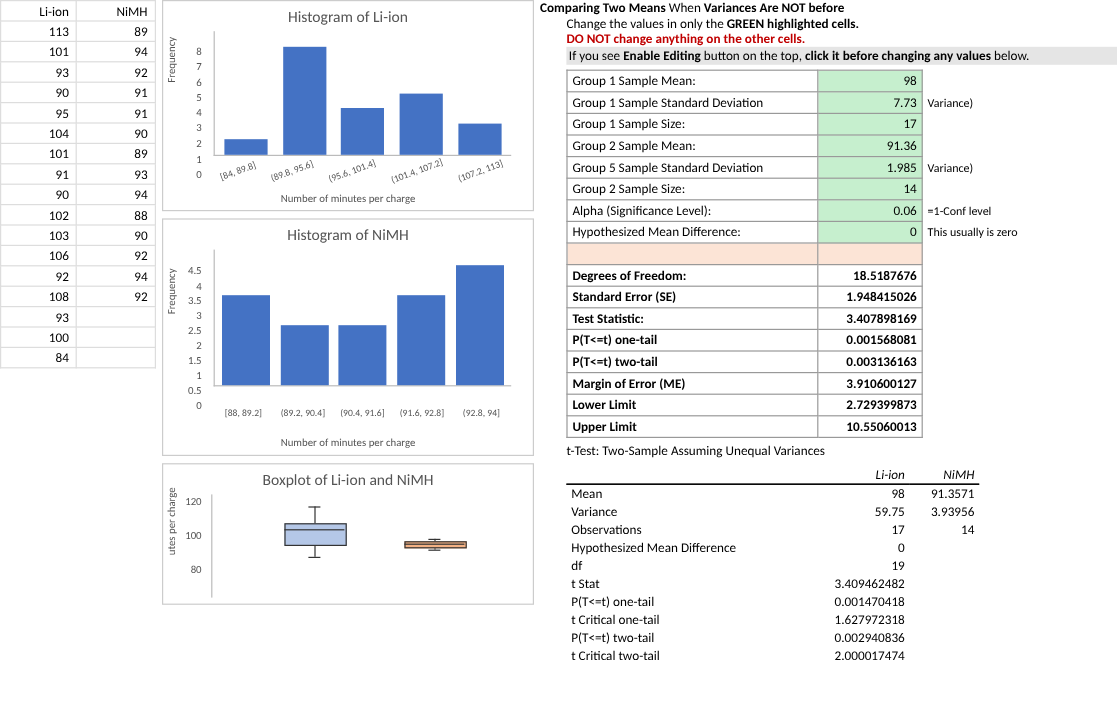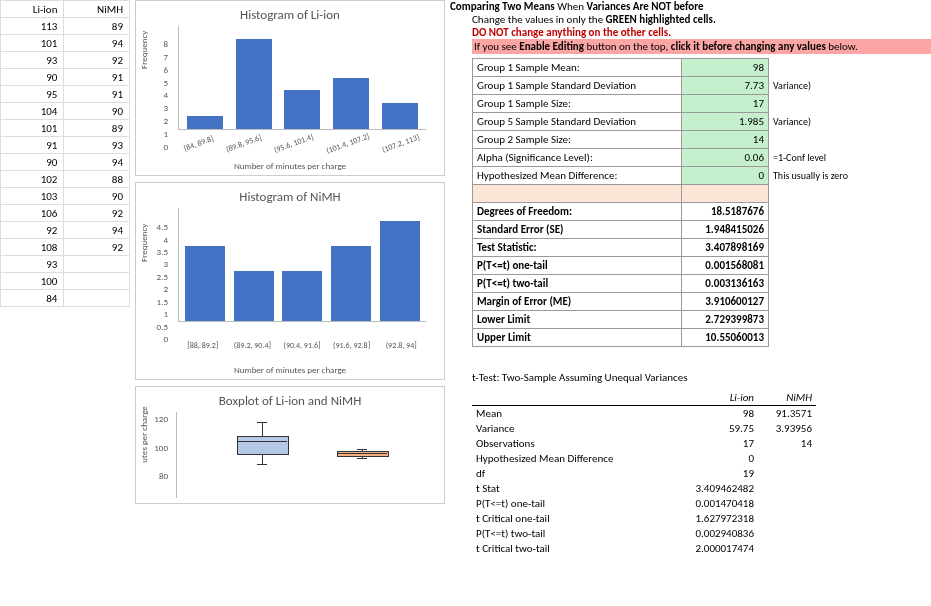--- a/index.html
+++ b/index.html
@@ -27,30 +27,30 @@
 .box-area { position:absolute; left:4px; right:4px; top:0; bottom:0; border-left:1px solid #bbb; }
 .whisker { position:absolute; width:1px; background:#333; }
 .whisker-cap { position:absolute; height:1px; background:#333; }
 .box { position:absolute; border:1px solid #333; }
 .box-blue { background:#B4C7E7; }
 .box-orange { background:#F4B183; }
 .median { position:absolute; height:1px; background:#333; }
 .right-panel { position:absolute; left:450px; top:0; right:0; }
 .hdr { font-weight:bold; font-size:11px; }
 .red { color:#C00000; font-weight:bold; }
-.yellow-row { background:#fca5a5; padding:1px 2px; font-size:11px; }
+.yellow-row { background:#e5e5e5; padding:1px 2px; font-size:11px; }
 table.calc { border-collapse:collapse; font-size:11px; margin-top:4px; }
 table.calc td { border:1px solid #999; padding:1px 4px; height:15px;margin-left:44px; }
 .lbl { width:200px; }
 .val { width:78px; text-align:right; }
 .note { width:120px; font-size:10px; }
 .green { background:#C6EFCE; }
 .peach { background:#FCE4D6; }
 .bold { font-weight:bold; }
-.ttest { font-size:11px; margin-top:24px; }
+.ttest { font-size:11px; margin-top:4px; }
 table.ttest-tbl { border-collapse:collapse; font-size:11px; }
 table.ttest-tbl td, table.ttest-tbl th { padding:1px 4px; text-align:right; }
 table.ttest-tbl th { font-style:italic; font-weight:normal; border-bottom:1px solid #000; }
 table.ttest-tbl td:first-child { text-align:left; width:190px; }
 .ital { font-style:italic; }
 </style>
 </head>
 <body>
 
 <div class="grid-area">
@@ -246,20 +246,25 @@
           <td class="lbl">Group 1 Sample Standard Deviation</td>
           <td class="val green">7.73</td>
           <td class="note" style="border:none">Variance)</td>
         </tr>
         <tr>
           <td class="lbl">Group 1 Sample Size:</td>
           <td class="val green">17</td>
           <td class="note" style="border:none"></td>
         </tr>
         <tr>
+          <td class="lbl">Group 2 Sample Mean:</td>
+          <td class="val green">91.36</td>
+          <td class="note" style="border:none"></td>
+        </tr>
+        <tr>
           <td class="lbl">Group 5 Sample Standard Deviation</td>
           <td class="val green">1.985</td>
           <td class="note" style="border:none">Variance)</td>
         </tr>
         <tr>
           <td class="lbl">Group 2 Sample Size:</td>
           <td class="val green">14</td>
           <td class="note" style="border:none"></td>
         </tr>
         <tr>

